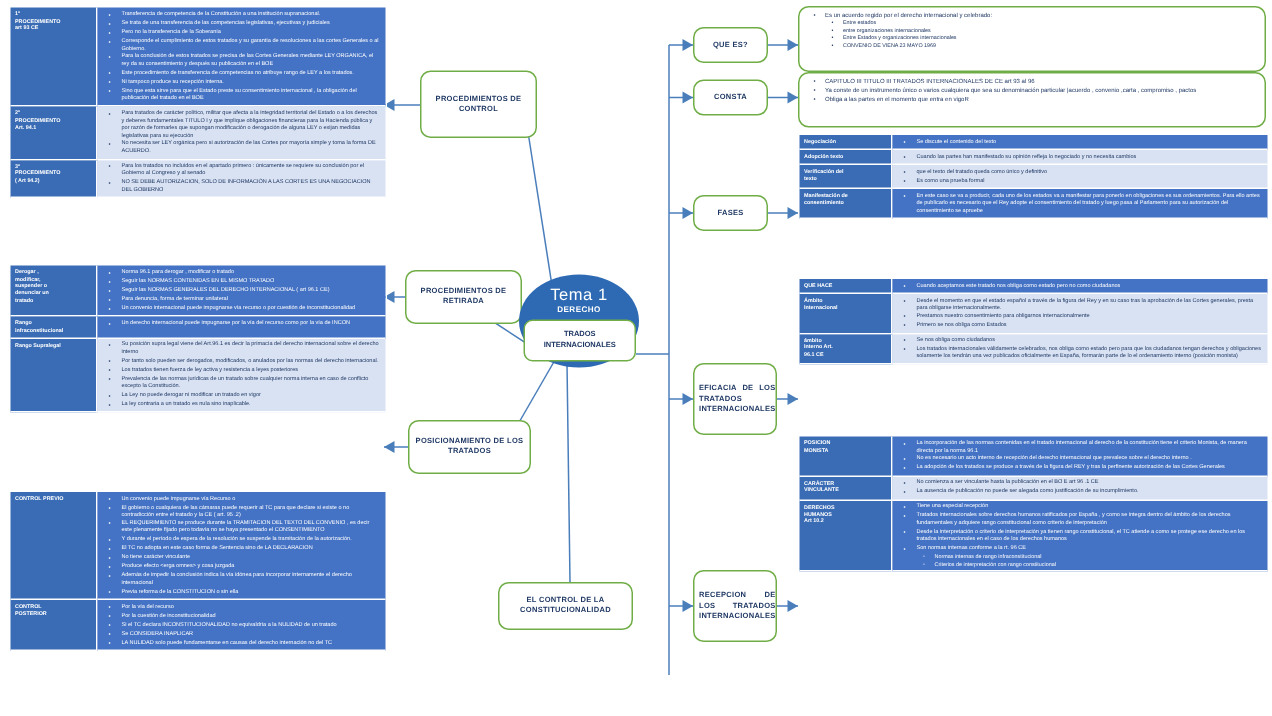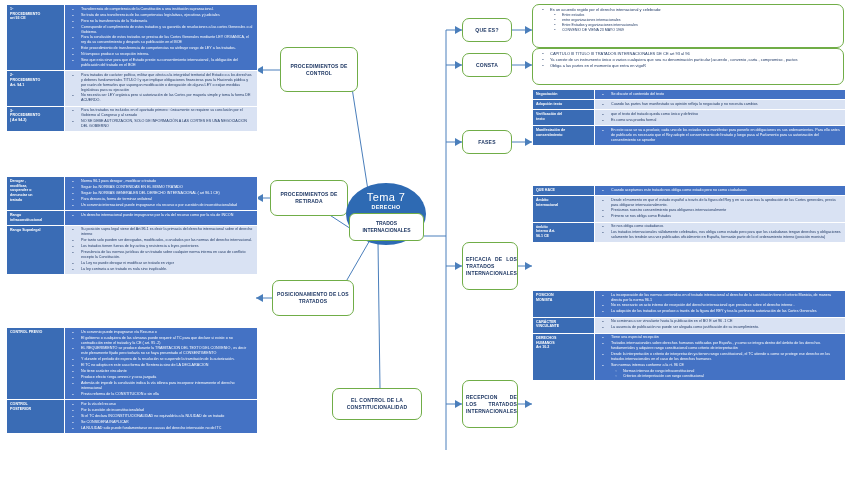--- a/index.html
+++ b/index.html
@@ -404,21 +404,21 @@
 
   <div class="gnode just" style="left:462px;top:242px;width:56px;height:48px;">
     <span>EFICACIA DE LOS TRATADOS INTERNACIONALES</span>
   </div>
 
   <div class="gnode just" style="left:462px;top:380px;width:56px;height:48px;">
     <span>RECEPCION DE LOS TRATADOS INTERNACIONALES</span>
   </div>
 
   <div class="tema" style="left:346px;top:183px;width:80px;height:62px;">
-    <div class="t1">Tema 7</div>
+    <div class="t1">Tema 1</div>
     <div class="t2">DERECHO</div>
   </div>
   <div class="tema-sub" style="left:349px;top:213px;width:75px;height:28px;">
     <span>TRADOS INTERNACIONALES</span>
   </div>
 
   <div class="gpanel" id="panel-quees" style="left:532px;top:4px;width:312px;height:44px;">
       <ul class="bul">
         <li>
           <span class="bt">•</span>

